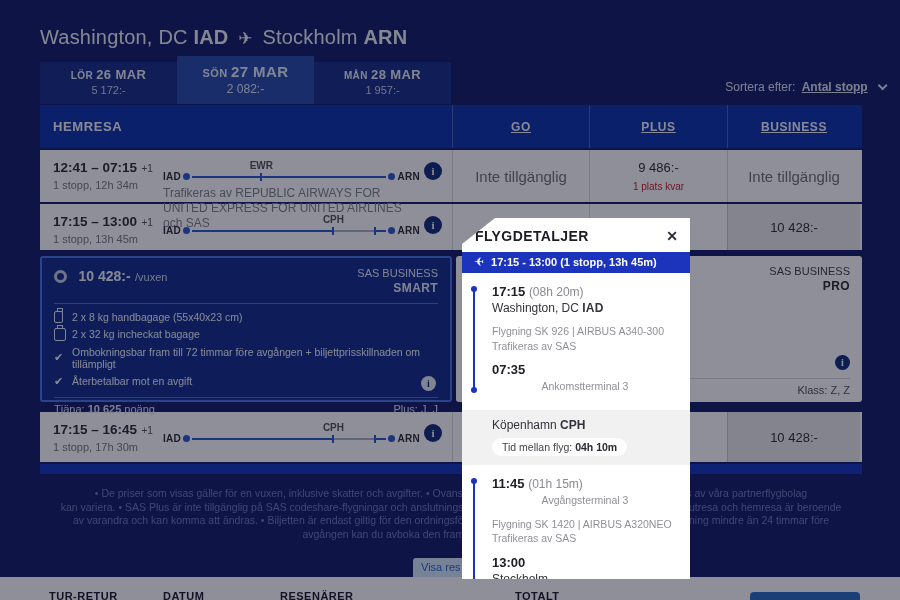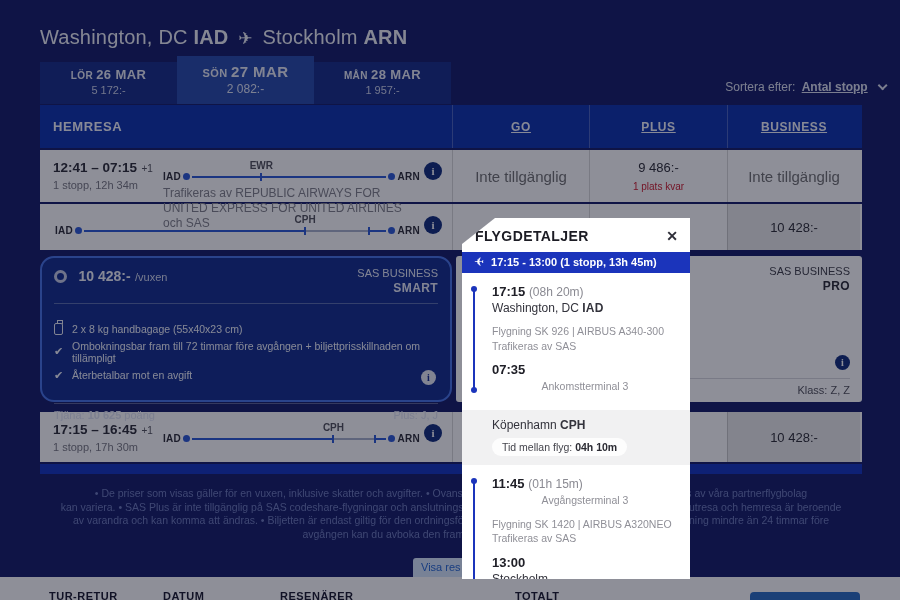--- a/index.html
+++ b/index.html
@@ -52,21 +52,21 @@
   .info-icon { position:absolute; right:10px; top:12px; width:18px; height:18px; border-radius:50%; background:#14307e; color:#fff; font-size:11px; font-weight:700; font-family:"Liberation Serif",serif; text-align:center; line-height:18px; cursor:pointer; }
   .price-cell { width:137px; border-left:1px solid rgba(0,0,0,.15); display:flex; flex-direction:column; align-items:center; justify-content:center; font-size:13px; color:#303038; cursor:pointer; }
   .price-cell:last-child { width:133px; } .price-cell.pc2 { width:138px; }
   .na { color:#737373; font-size:15px; }
   .p-note { color:#cf2333; font-size:10px; margin-top:6px; }
   .price-cell.selcell { background:#ececec; }
   .r1 { height:52px; } .r2 { height:46px; } .r3 { height:50px; }
 
   
   .expanded { display:flex; margin:6px 0 10px; height:146px; }
-  .smart { width:412px; background:#16318f; border:2px solid #4a76e8; border-radius:14px; color:#f0f2fa; padding:9px 12px 6px; display:flex; flex-direction:column;gap:12px; }
+  .smart { width:412px; background:#16318f; border:2px solid #4a76e8; border-radius:3px; color:#f0f2fa; padding:9px 12px 6px; display:flex; flex-direction:column; }
   .sp-head { display:flex; justify-content:space-between; border-bottom:1px solid rgba(255,255,255,.3); padding-bottom:7px; }
   .radio { display:inline-block; width:13px; height:13px; border:3px solid #c7cde6; border-radius:50%; vertical-align:-2px; margin-right:7px; }
   .sp-price { font-size:14px; font-weight:700; }
   .sp-per { font-size:11px; font-weight:400; color:#d5daee; }
   .sp-brand { text-align:right; font-size:11px; line-height:1.25; color:#e7eaf6; }
   .sp-brand b { font-size:12px; letter-spacing:.4px; }
   .sp-feats { flex:1; padding:7px 0 4px; position:relative; }
   .feat { display:flex; align-items:center; font-size:10.5px; margin-bottom:5px; }
   .fic { width:18px; flex:none; display:flex; justify-content:flex-start; }
   .bag { width:9px; height:12px; border:1.5px solid #e8ebf5; border-radius:2px; position:relative; }
@@ -193,20 +193,25 @@
         <span>9 486:-</span>
         <span class="p-note">1 plats kvar</span>
       </div>
       <div class="price-cell">
           <span class="na">Inte tillgänglig</span>
         </div>
     </div>
 
     <div class="row r2">
       <div class="flight-cell">
+        <div class="f-times">
+          <span class="f-t">17:15 – 13:00</span>
+          <span class="f-plus">+1</span>
+          <div class="f-meta">1 stopp, 13h 45m</div>
+        </div>
         <div class="route">
           <div class="route-line">
             <span class="rcode">IAD</span>
             <i class="dot"></i>
               <i class="seg" style="flex:1.6"></i>
             <span class="tickwrap">
                 <i class="tick"></i>
                 <span class="stopcode">CPH</span>
               </span>
             <i class="seg lite" style="flex:0.45"></i>
@@ -239,20 +244,26 @@
             <span>SAS BUSINESS</span><br>
             <b>SMART</b>
           </div>
         </div>
         <div class="sp-feats">
           <div class="feat">
             <span class="fic">
                 <i class="bag"></i>
               </span>
             <span>2 x 8 kg handbagage (55x40x23 cm)</span>
+          </div>
+          <div class="feat">
+            <span class="fic">
+                <i class="bag big"></i>
+              </span>
+            <span>2 x 32 kg incheckat bagage</span>
           </div>
           <div class="feat">
             <span class="fic chk">✔</span>
             <span>Ombokningsbar fram till 72 timmar före avgången + biljettprisskillnaden om tillämpligt</span>
           </div>
           <div class="feat">
             <span class="fic chk">✔</span>
             <span>Återbetalbar mot en avgift</span>
           </div>
           <span class="sp-info">i</span>

